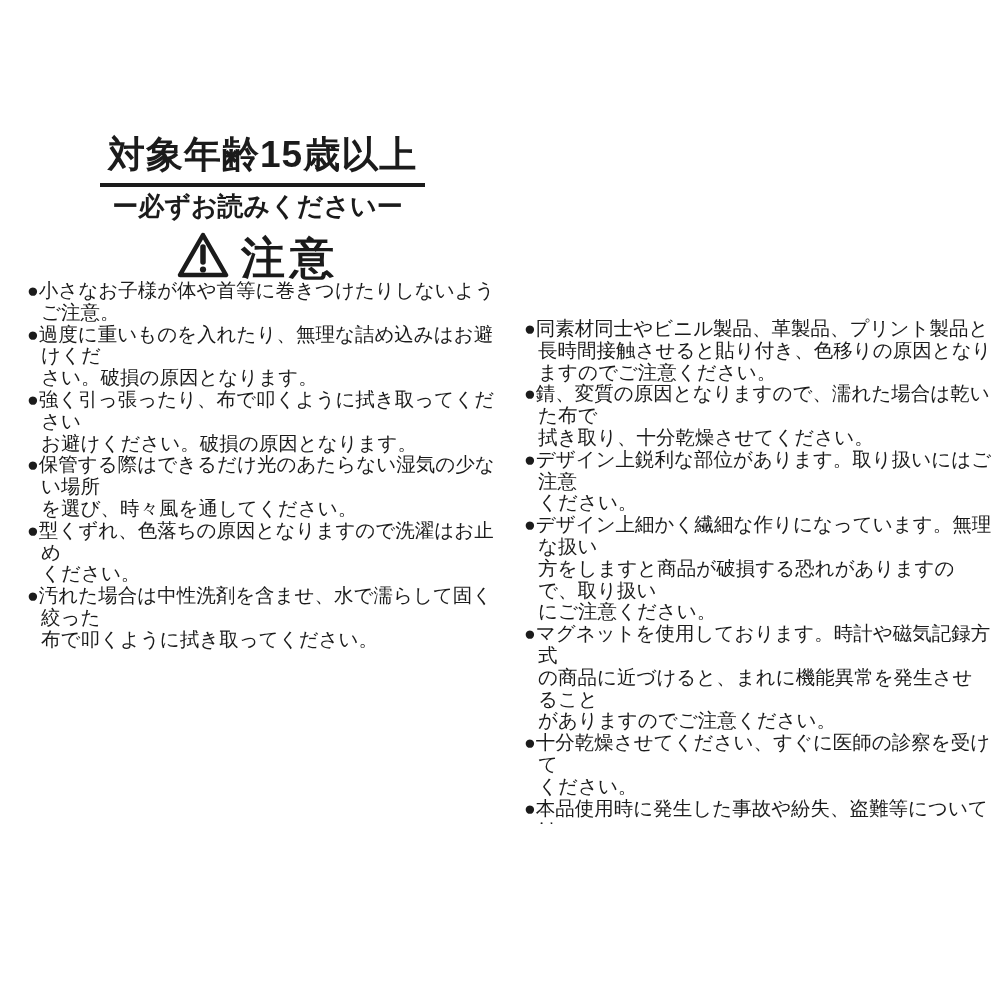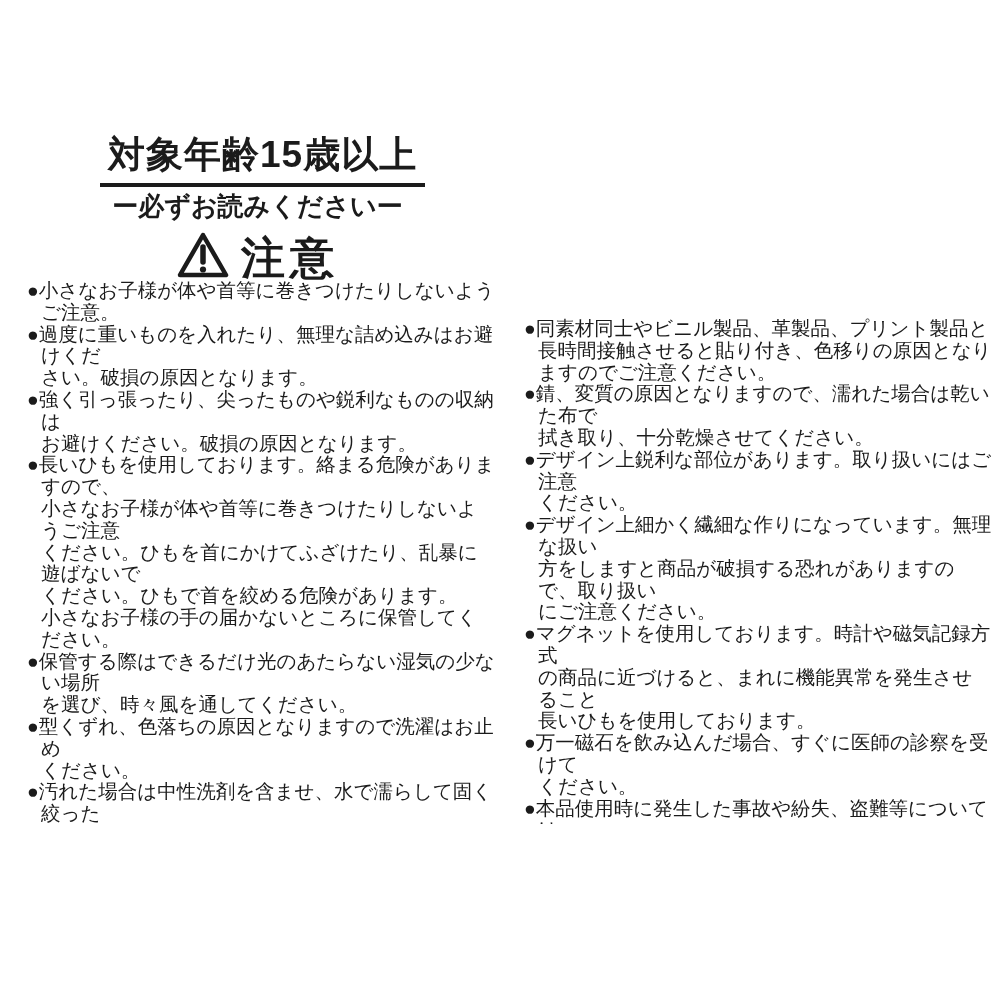--- a/index.html
+++ b/index.html
@@ -104,28 +104,23 @@
 
   <div class="col col-left">
     <ul>
 
 
         <li>●小さなお子様が体や首等に巻きつけたりしないようご注意。</li>
 
         <li>●過度に重いものを入れたり、無理な詰め込みはお避けくだ
 さい。破損の原因となります。</li>
 
-        <li>●強く引っ張ったり、尖ったものや鋭利なものの収納は
+        <li>●強く引っ張ったり、布で叩くように拭き取ってください
 お避けください。破損の原因となります。</li>
 
-        <li>●長いひもを使用しております。絡まる危険がありますので、
-小さなお子様が体や首等に巻きつけたりしないようご注意
-ください。ひもを首にかけてふざけたり、乱暴に遊ばないで
-ください。ひもで首を絞める危険があります。
-小さなお子様の手の届かないところに保管してください。</li>
 
 
 
         <li>●保管する際はできるだけ光のあたらない湿気の少ない場所
 を選び、時々風を通してください。</li>
 
         <li>●型くずれ、色落ちの原因となりますので洗濯はお止め
 ください。</li>
 
         <li>●汚れた場合は中性洗剤を含ませ、水で濡らして固く絞った
@@ -146,23 +141,23 @@
 
         <li>●デザイン上鋭利な部位があります。取り扱いにはご注意
 ください。</li>
 
         <li>●デザイン上細かく繊細な作りになっています。無理な扱い
 方をしますと商品が破損する恐れがありますので、取り扱い
 にご注意ください。</li>
 
         <li>●マグネットを使用しております。時計や磁気記録方式
 の商品に近づけると、まれに機能異常を発生させること
-長いひもを使用しております。</li>
+がありますのでご注意ください。</li>
 
-        <li>●万一磁石を飲み込んだ場合、すぐに医師の診察を受けて
+        <li>●十分乾燥させてください、すぐに医師の診察を受けて
 ください。</li>
 
         <li>●本品使用時に発生した事故や紛失、盗難等については、
 弊社では責任を負いかねますので、取り扱いにはご注意。</li>
       </ul>
     <div class="footer">
       <div class="keep-note">※この台紙は大切に保管してください。</div>
       <div class="product-code">FAC-029544-30289</div>
     </div>
   </div>

